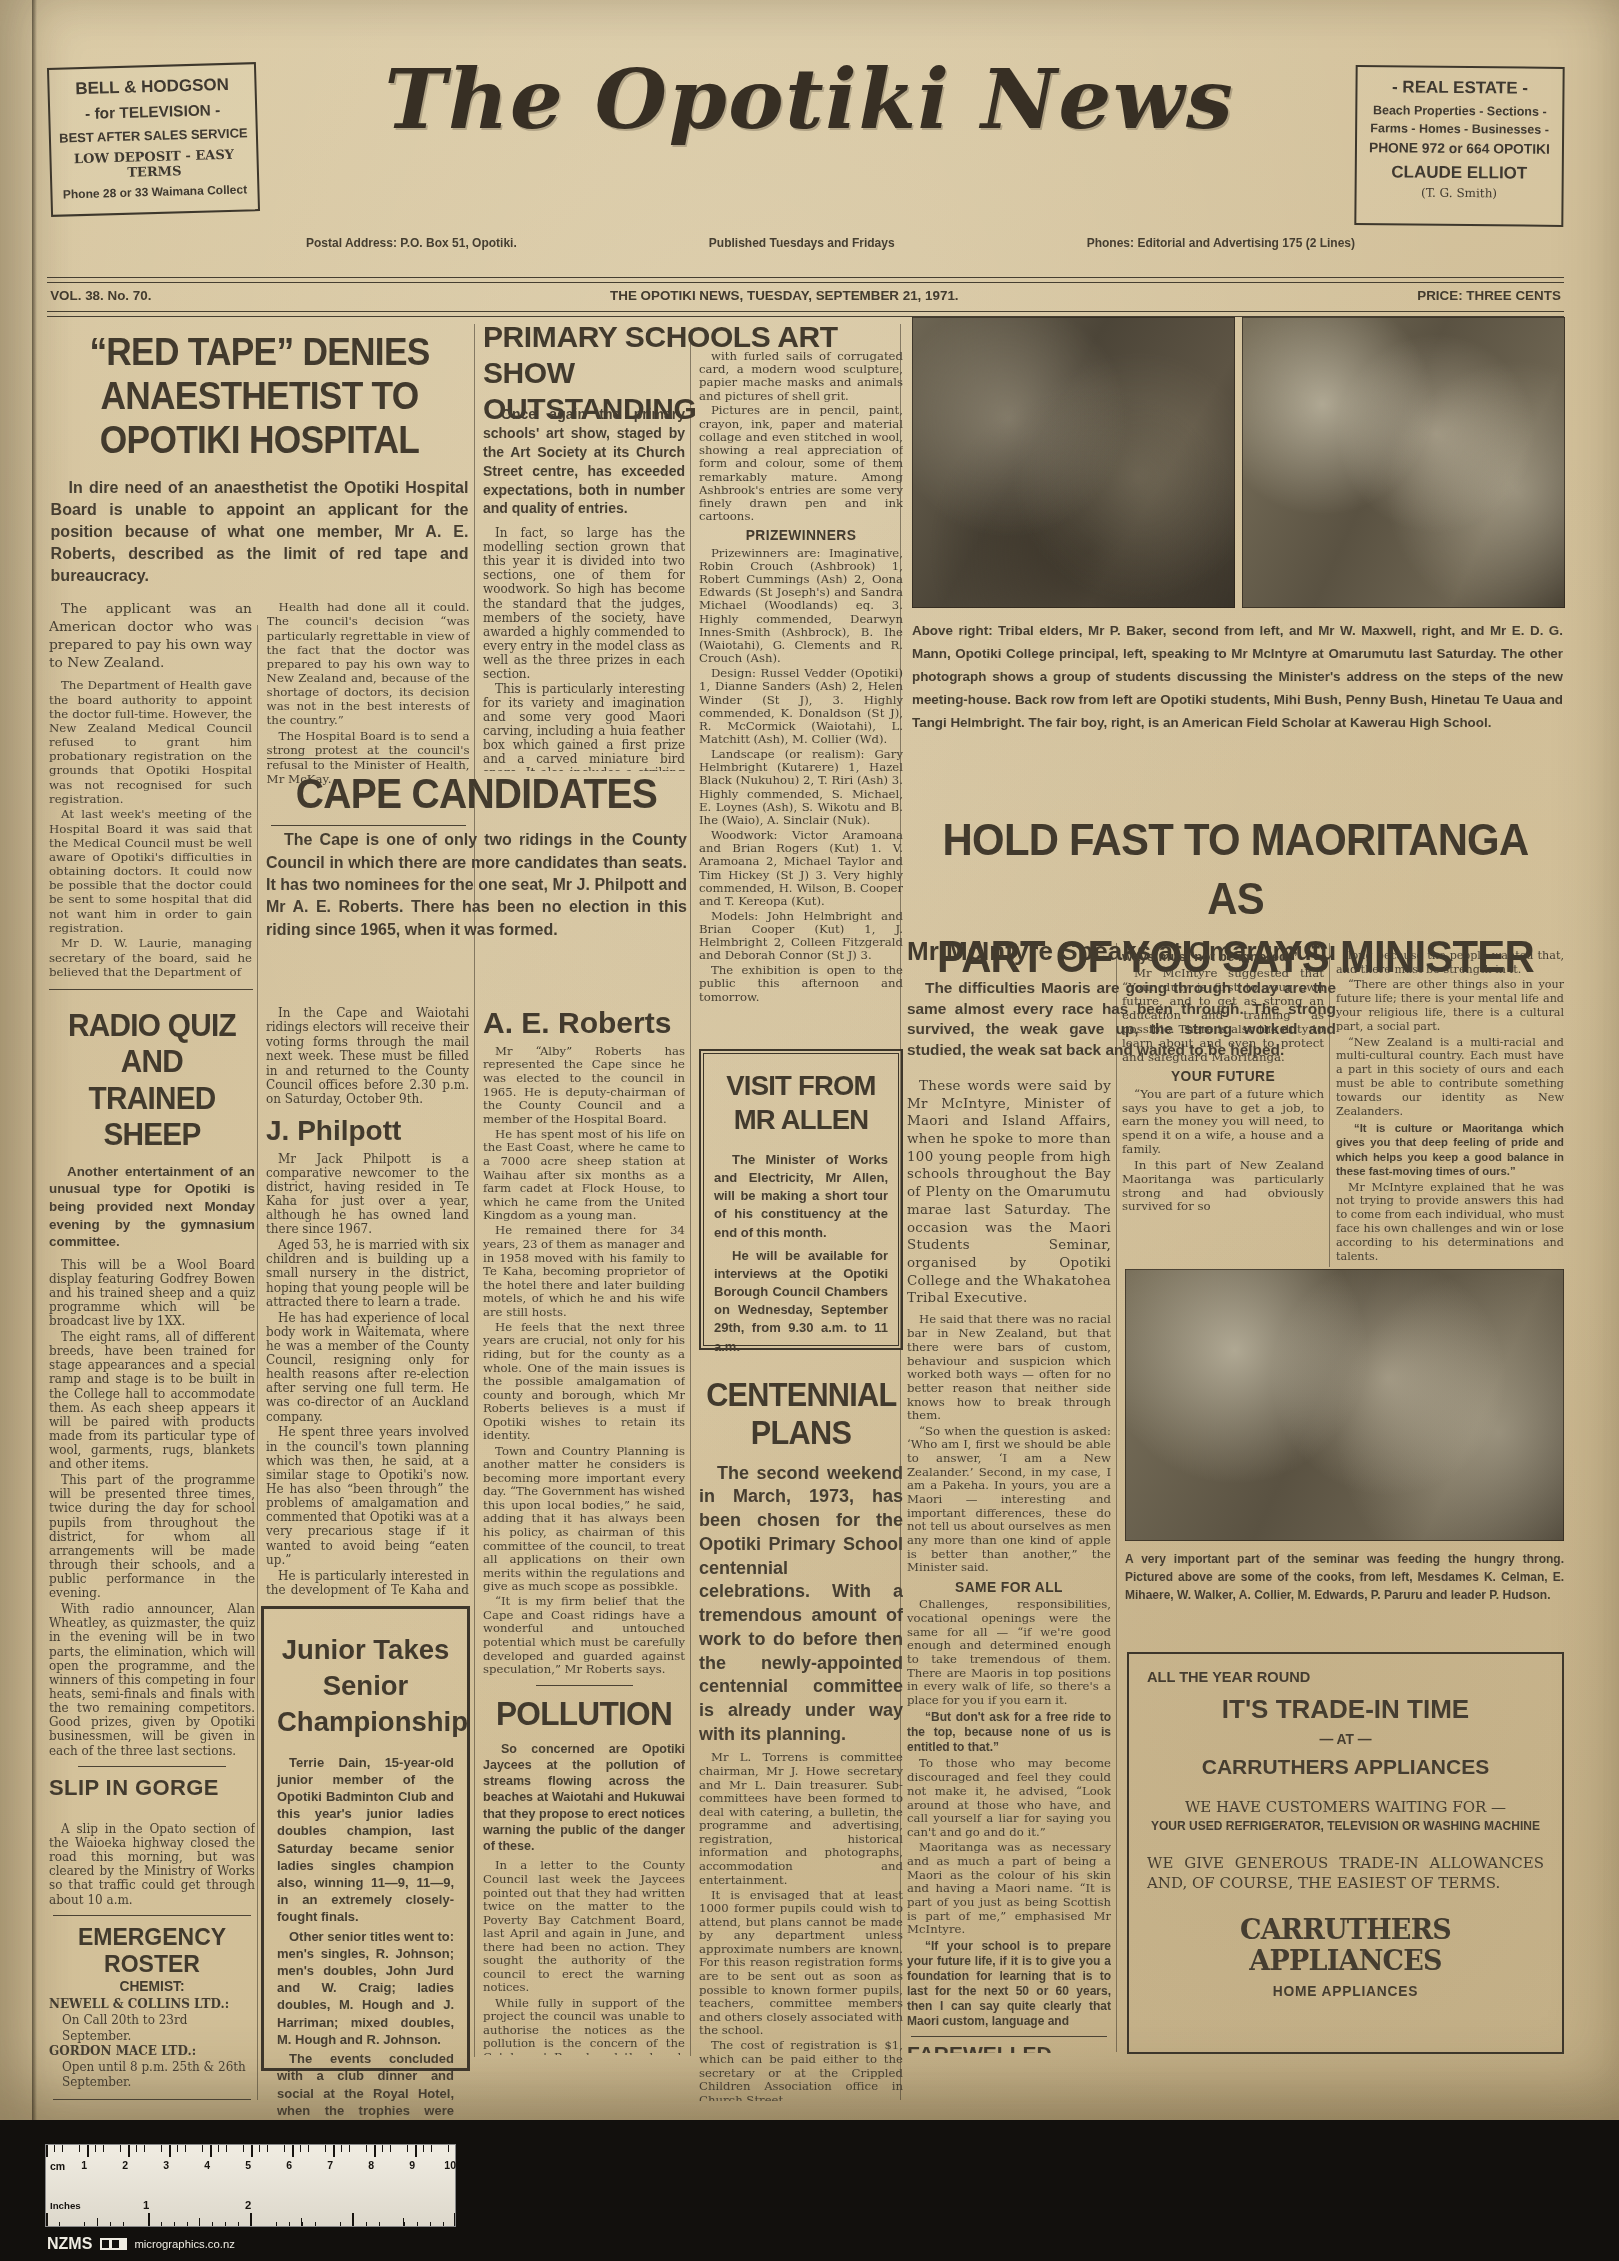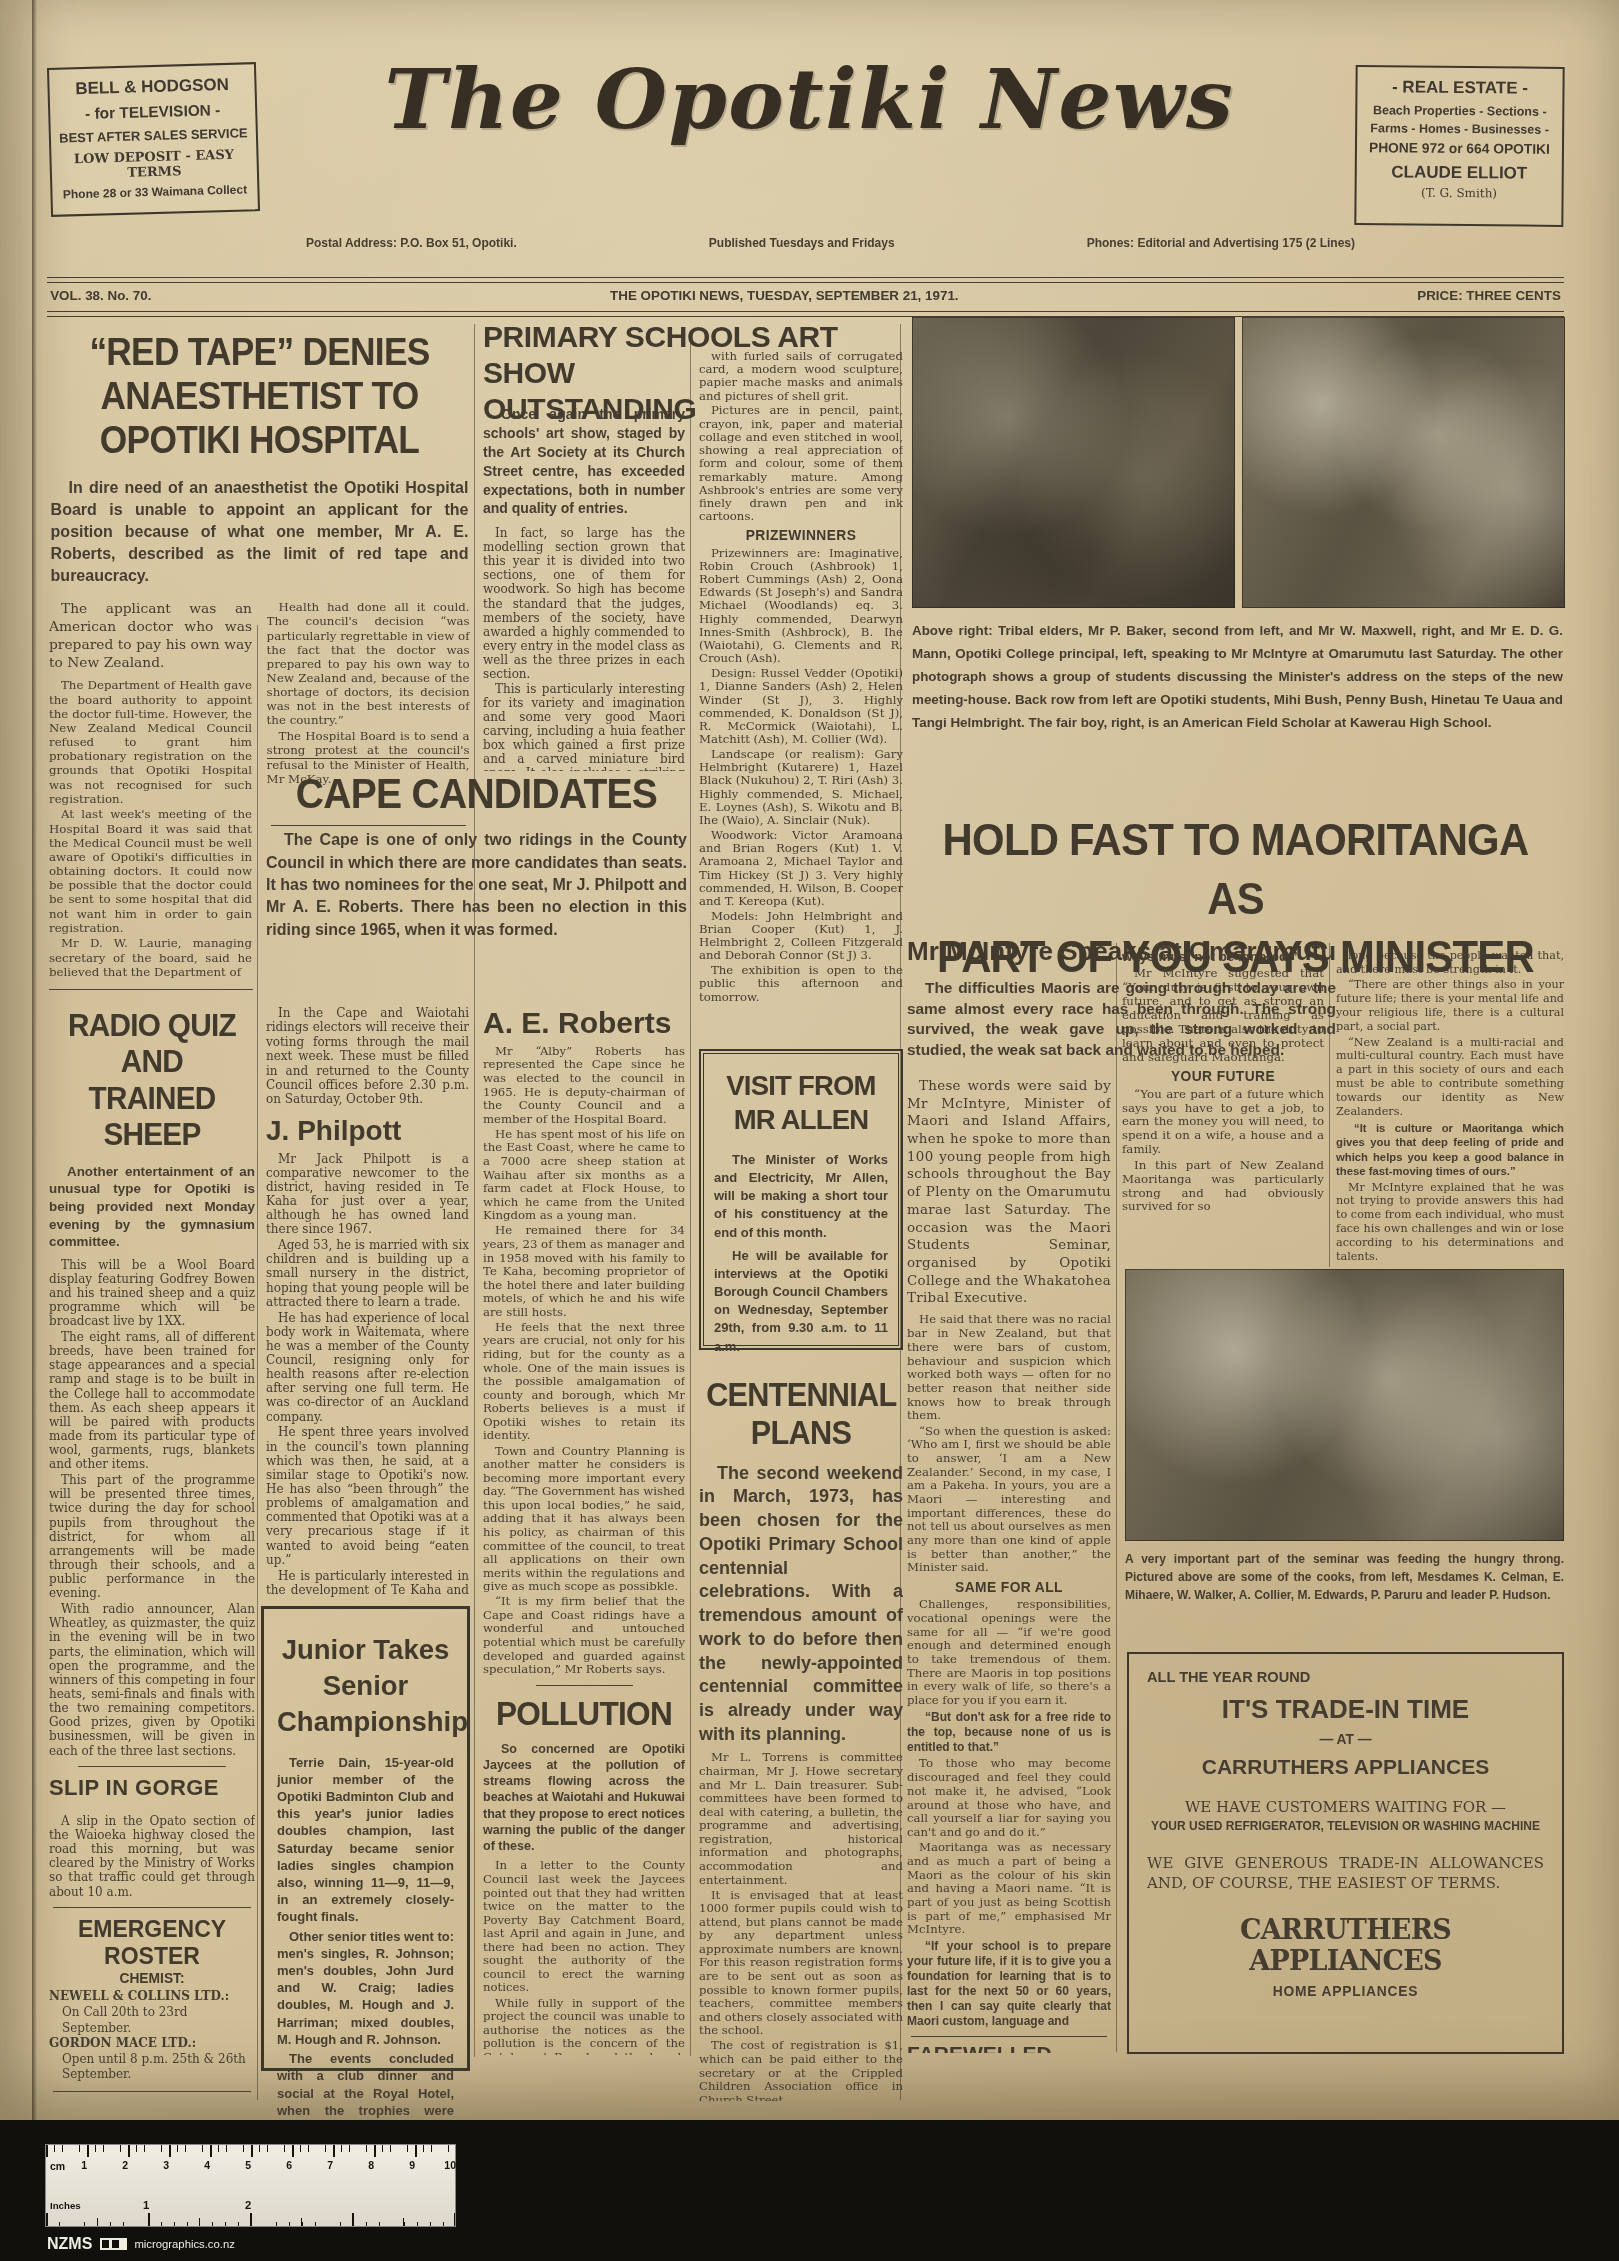--- a/index.html
+++ b/index.html
@@ -167,21 +167,21 @@
         <p>Another entertainment of an unusual type for Opotiki is being provided next Monday evening by the gymnasium committee.</p>
       </div>
     <div class="body-col jst" style="font-size:12px;line-height:1.18;margin-top:6.5px;">
         <p>This will be a Wool Board display featuring Godfrey Bowen and his trained sheep and a quiz programme which will be broadcast live by 1XX.</p>
         <p>The eight rams, all of different breeds, have been trained for stage appearances and a special ramp and stage is to be built in the College hall to accommodate them. As each sheep appears it will be paired with products made from its particular type of wool, garments, rugs, blankets and other items.</p>
         <p>This part of the programme will be presented three times, twice during the day for school pupils from throughout the district, for whom all arrangements will be made through their schools, and a public performance in the evening.</p>
         <p>With radio announcer, Alan Wheatley, as quizmaster, the quiz in the evening will be in two parts, the elimination, which will open the programme, and the winners of this competing in four heats, semi-finals and finals with the two remaining competitors. Good prizes, given by Opotiki businessmen, will be given in each of the three last sections.</p>
       </div>
     <div class="sep"></div>
     <div class="subheadline" style="font-size:22px;letter-spacing:0.4px;">SLIP IN GORGE</div>
-    <div class="body-col jst" style="font-size:12px;line-height:1.18;margin-top:13px;">
+    <div class="body-col jst" style="font-size:12px;line-height:1.18;margin-top:21px;">
         <p>A slip in the Opato section of the Waioeka highway closed the road this morning, but was cleared by the Ministry of Works so that traffic could get through about 10 a.m.</p>
       </div>
     <div class="sep-full"></div>
     <div class="subheadline ctr" style="font-size:23px;">EMERGENCY ROSTER</div>
     <div class="subheadline ctr" style="font-size:13.8px;margin-top:1.6px;">CHEMIST:</div>
     <div class="body-col" style="font-size:12px;line-height:1.3;margin-top:3.2px;">
       <div class="b">NEWELL &amp; COLLINS LTD.:</div>
       <div style="padding-left:13px;">On Call 20th to 23rd September.</div>
       <div class="b">GORDON MACE LTD.:</div>
       <div style="padding-left:13px;">Open until 8 p.m. 25th &amp; 26th September.</div>

